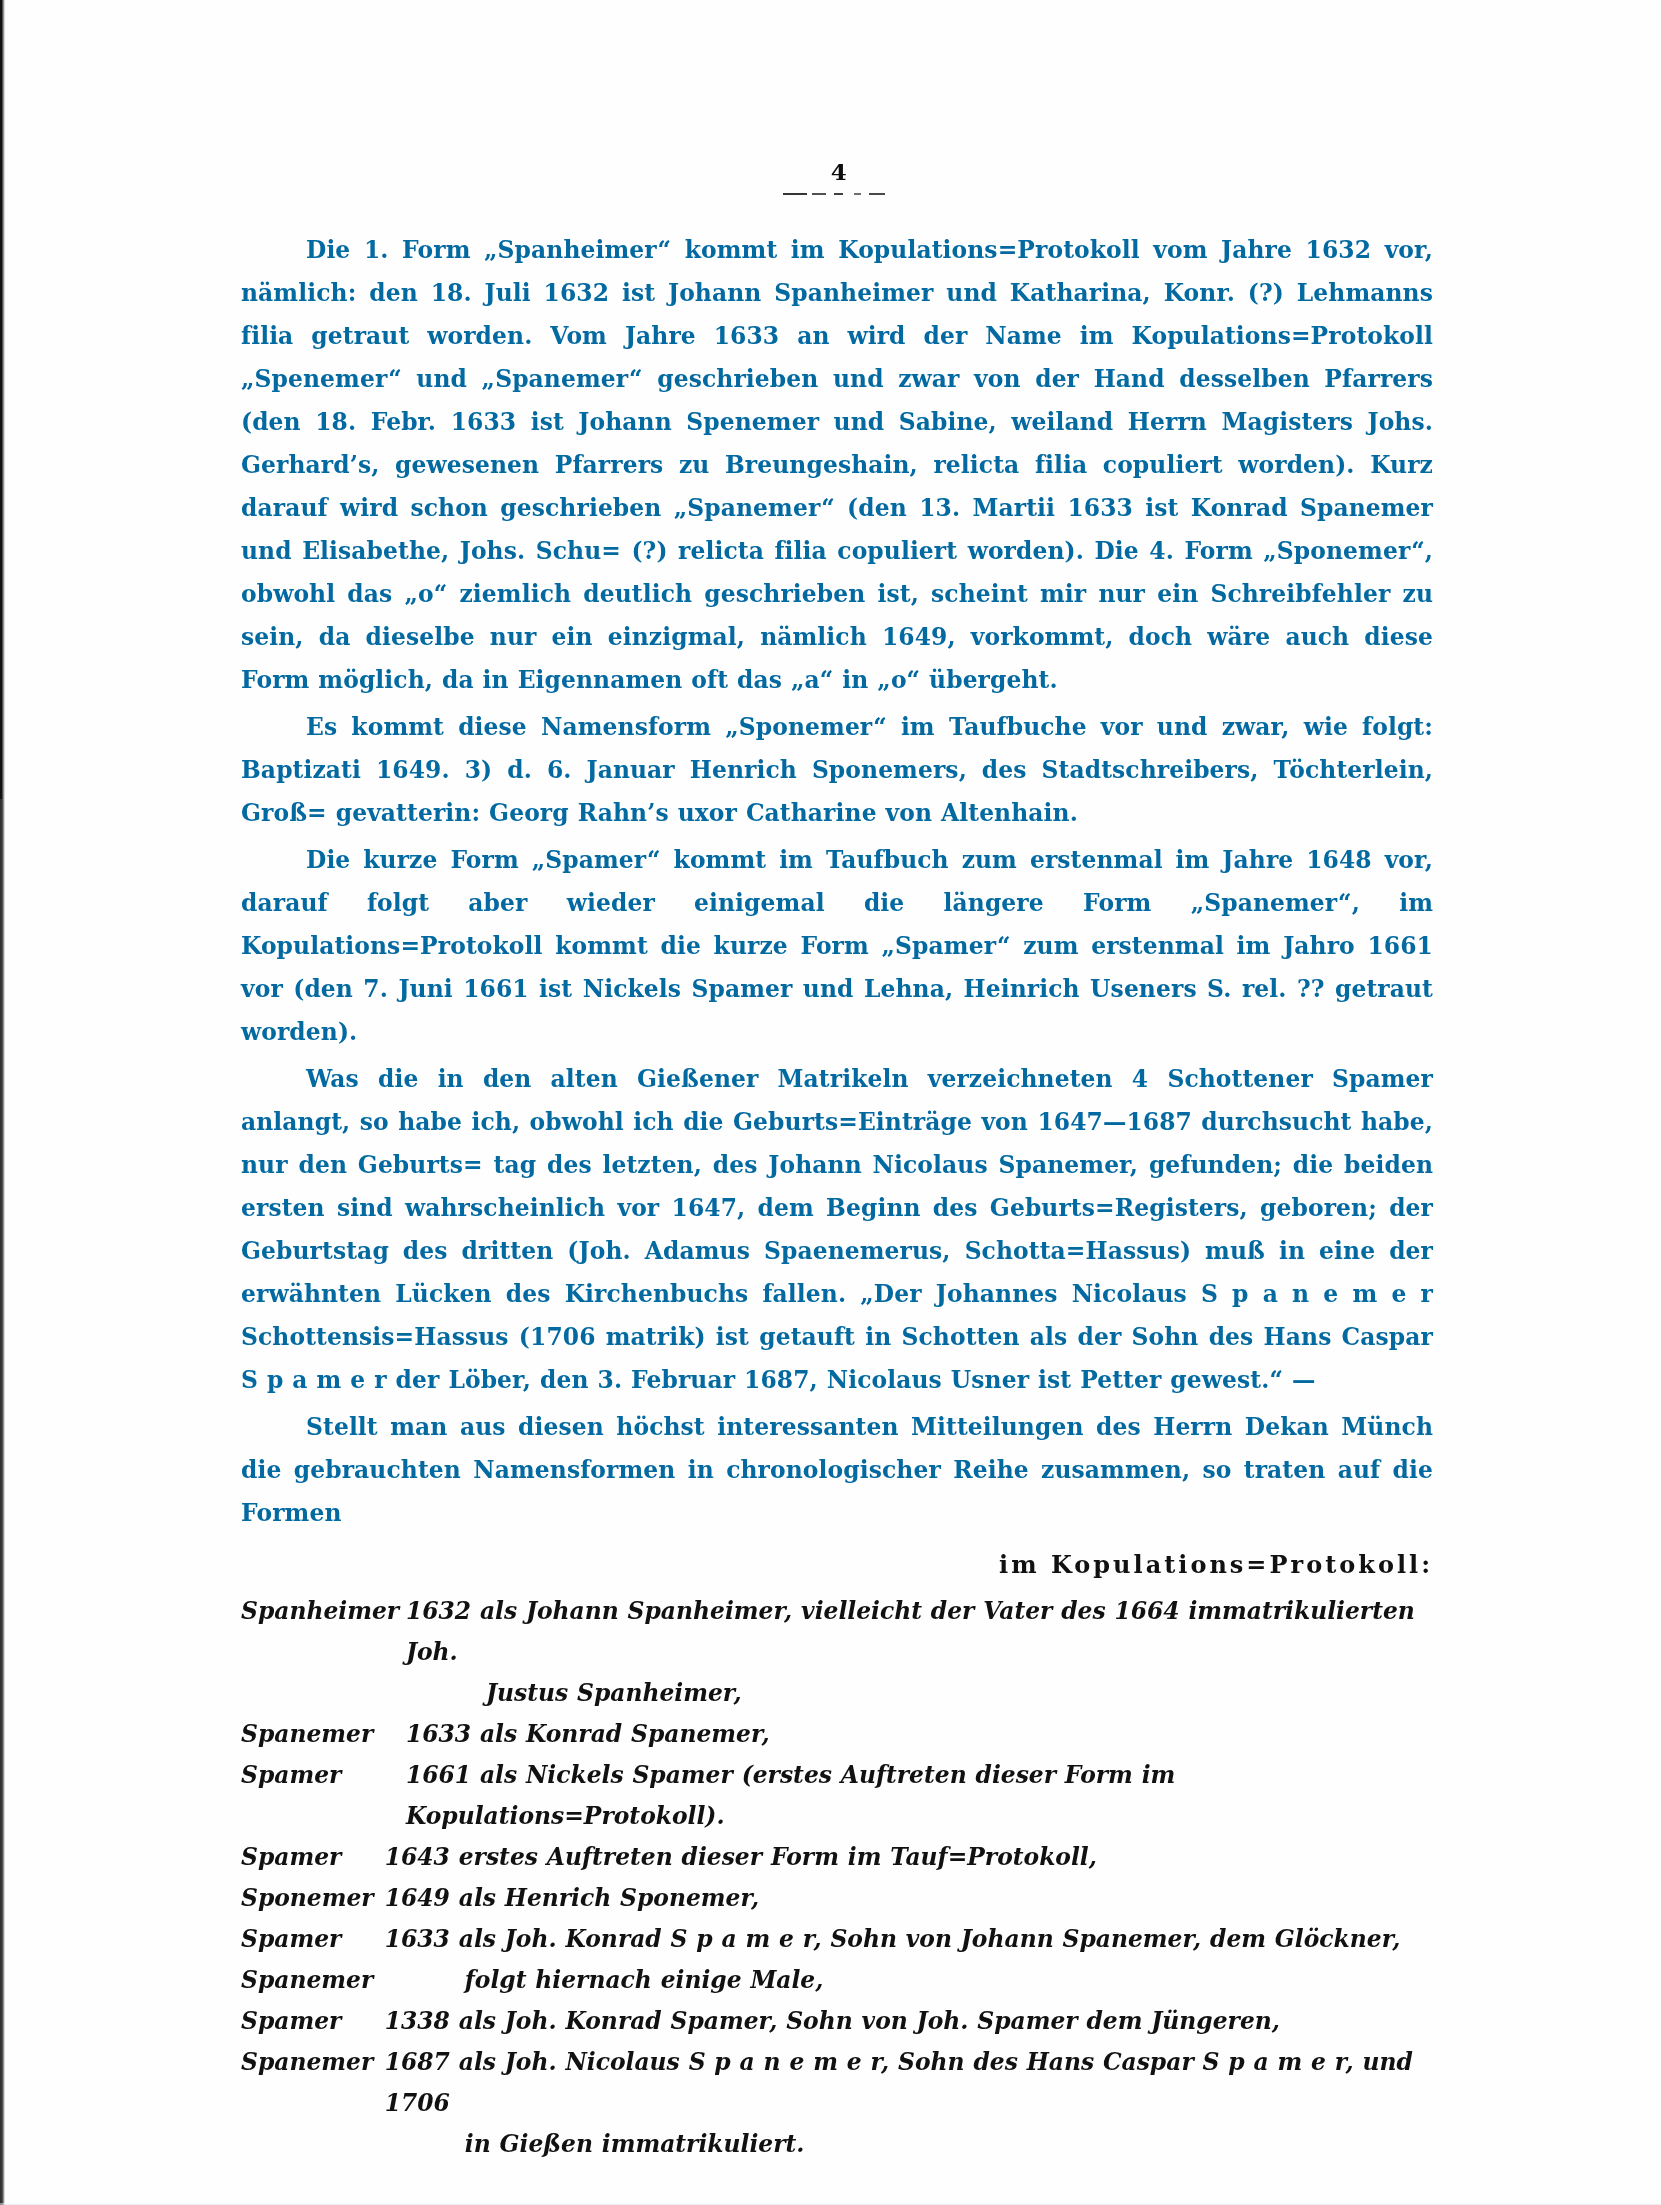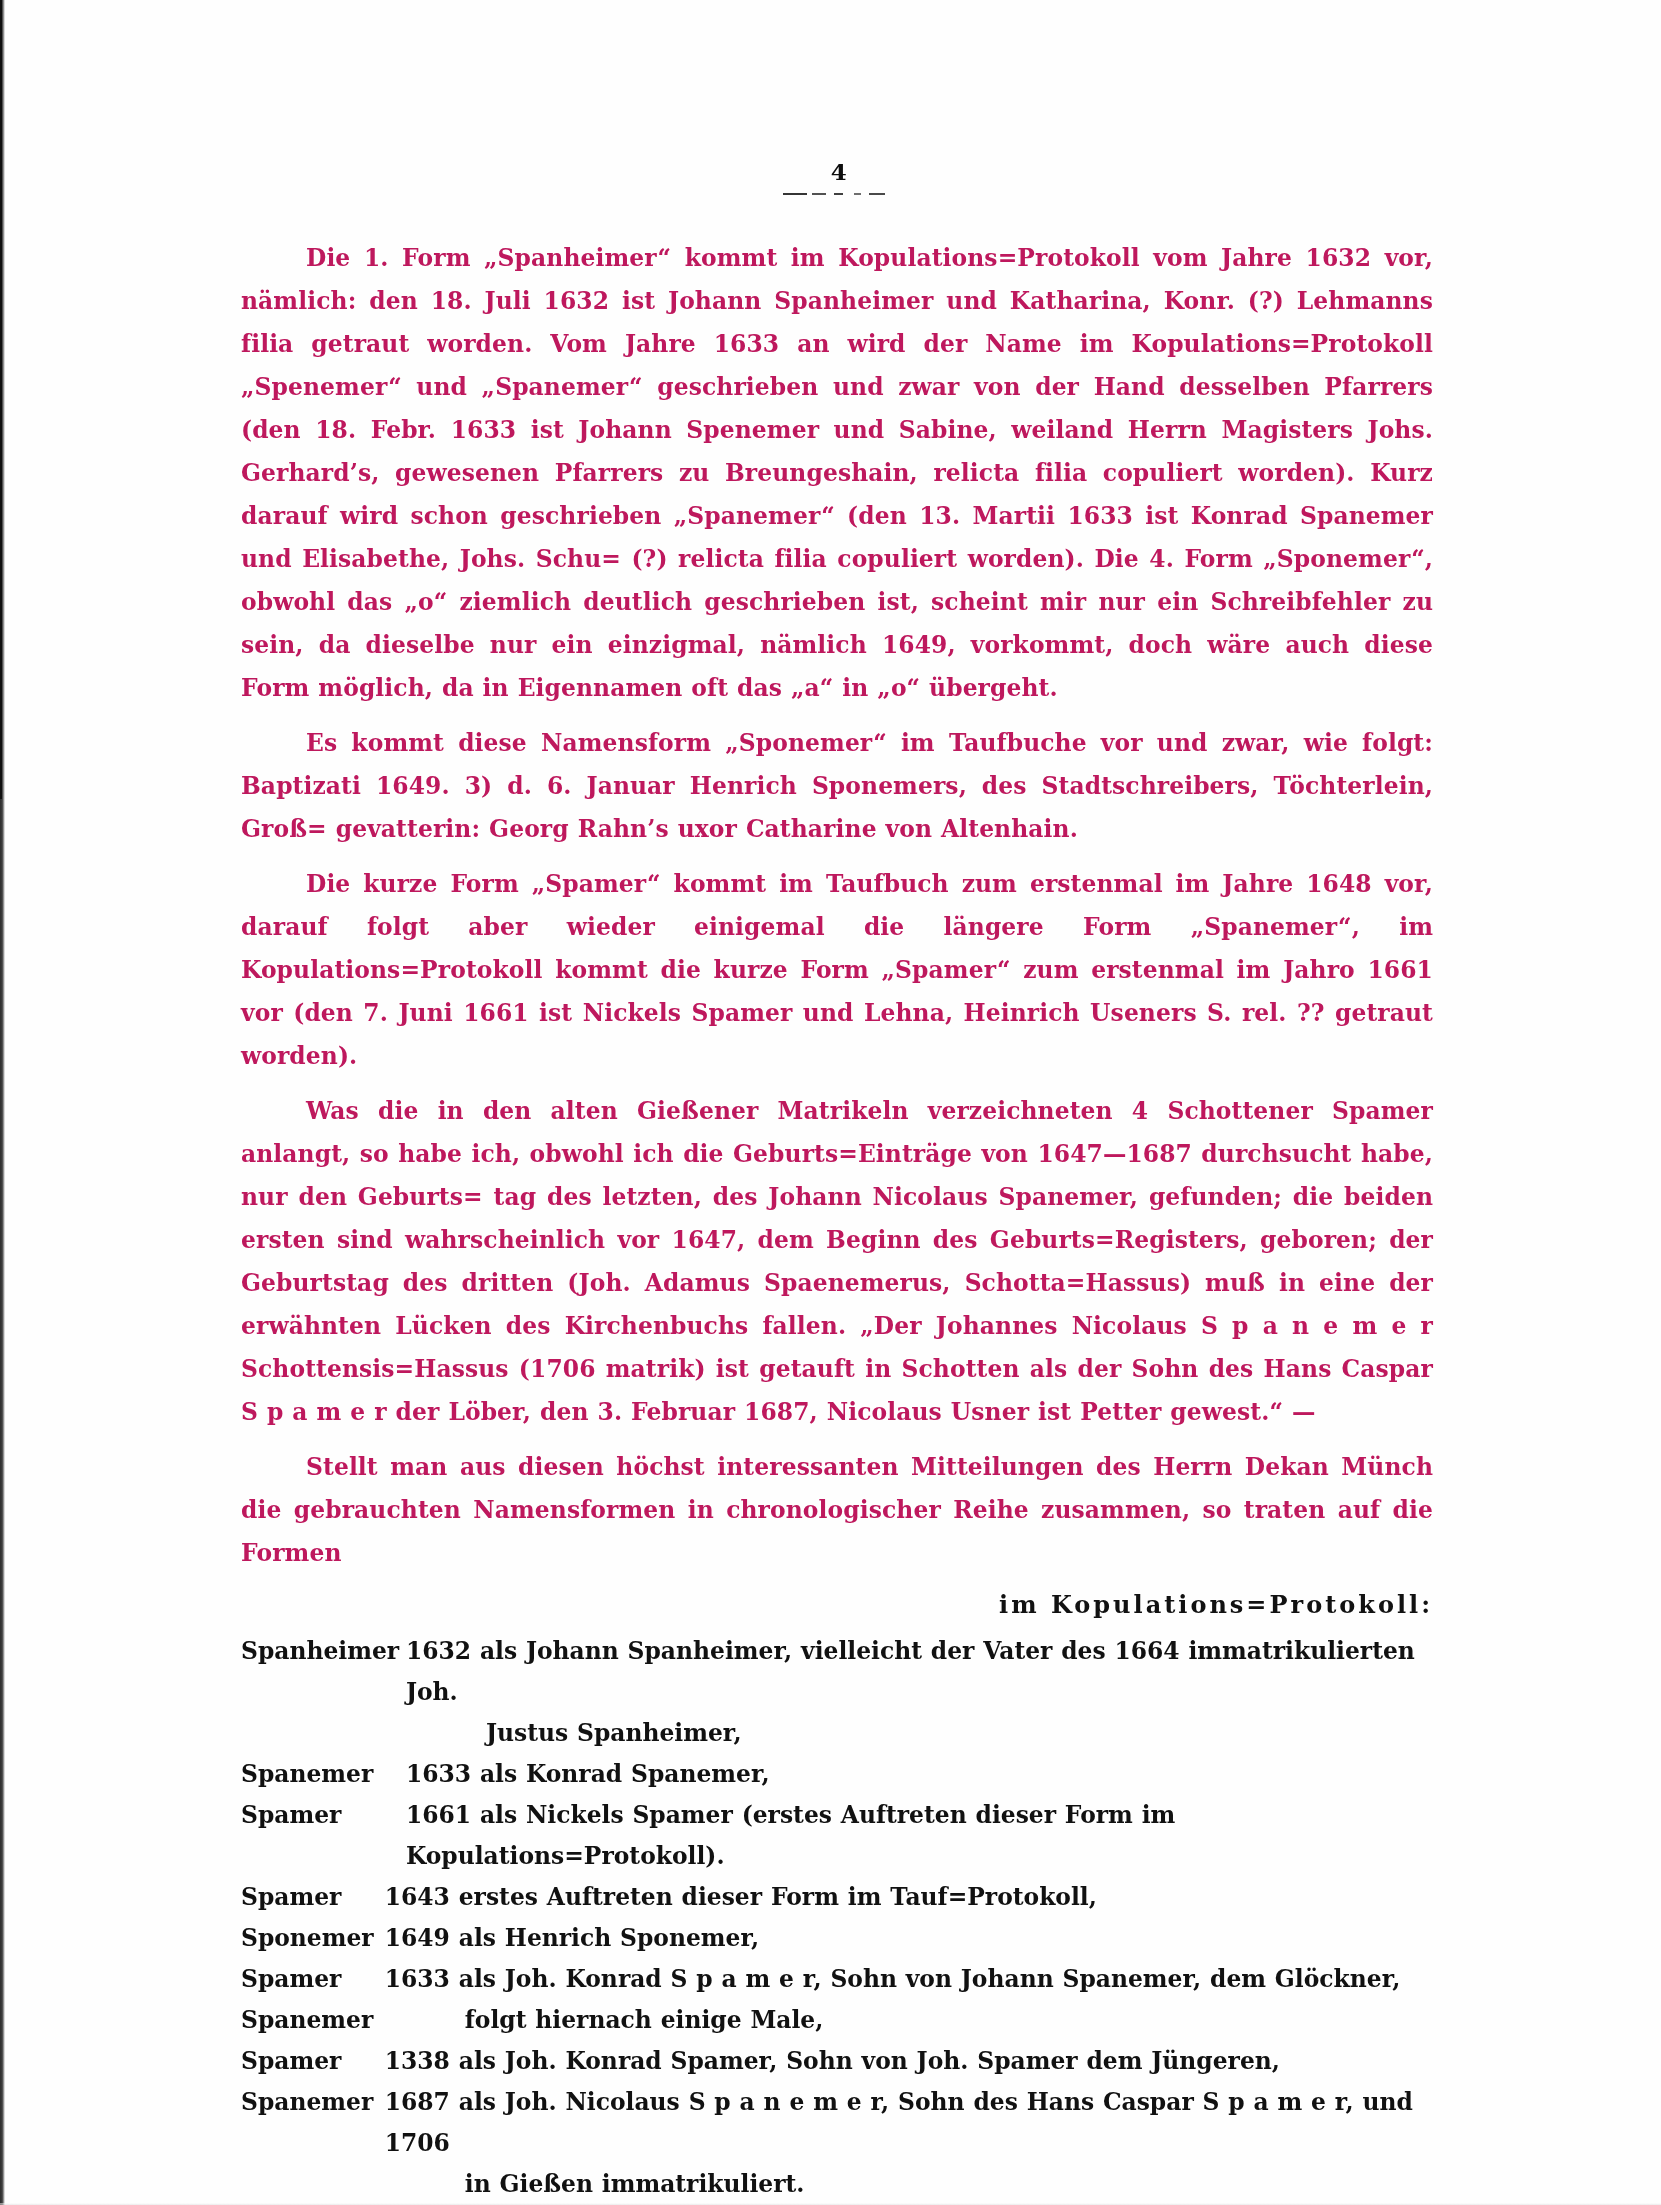--- a/index.html
+++ b/index.html
@@ -82,27 +82,27 @@
         #1e1e1e 47% 56%,
         transparent 56% 66%,
         #555 66% 72%,
         transparent 72% 80%,
         #2a2a2a 80% 94%,
         transparent 94% 100%);
     opacity: .85;
   }
 
   p.para {
-    margin: 12px 0 0 0;
+    margin: 4px 0 0 0;
     text-indent: 65px;
     text-align: justify;
     text-justify: inter-word;
     font-size: 23.4px;
     line-height: 43px;
-    color: #be185d;
+    color: #0369a1;
     letter-spacing: 0.1px;
     word-spacing: 0.7px;
     -webkit-font-smoothing: none;
   }
   p.para:last-child { text-align: justify; }
 
   
   .fraktur {
     font-family: "DejaVu Serif", "Liberation Serif", serif;
     font-weight: 600;
@@ -125,20 +125,21 @@
     border-collapse: collapse;
     margin: 0;
   }
   .name-list td {
     vertical-align: top;
     padding: 0;
     font-size: 23.4px;
     line-height: 41px;
     color: #111;
     font-weight: 600;
+    font-style: italic;
   }
   .name-list td.col-form {
     width: 137px;
     white-space: nowrap;
     padding-right: 6.8px;
   }
   .name-list td.col-text {
     text-align: left;
     word-spacing: 0.7px;
   }

